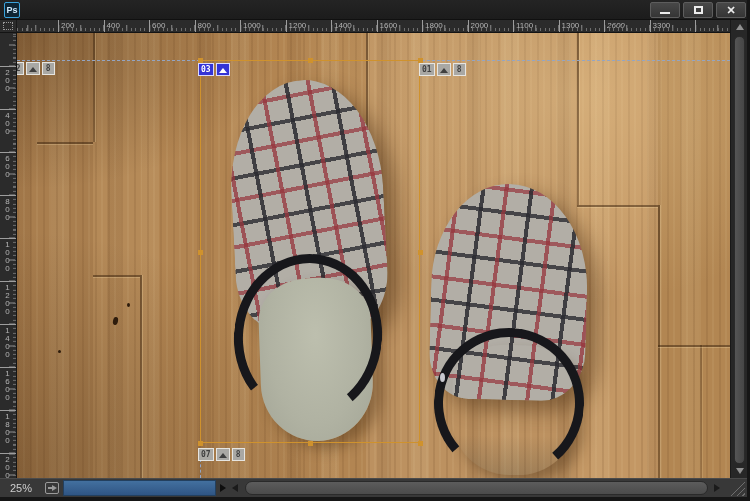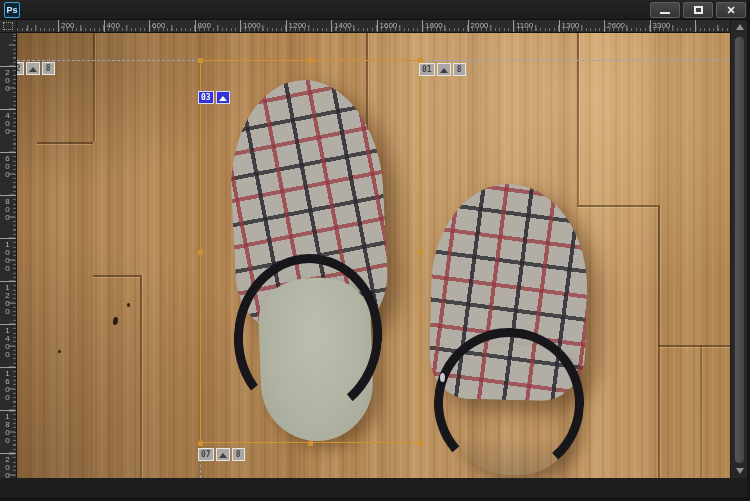--- a/index.html
+++ b/index.html
@@ -220,21 +220,21 @@
       <div class="slice-handle" style="left: 181px; top: 408px;"></div>
       <div class="slice-handle" style="left: 291px; top: 408px;"></div>
       <div class="slice-handle" style="left: 401px; top: 408px;"></div>
       <div class="badge badge-auto" style="left: -9px; top: 29px;">
         <span class="nbox">02</span>
         <span class="ibox">
           <span class="mnt"></span>
         </span>
         <span class="lbox">8</span>
       </div>
-      <div class="badge badge-user" style="left: 181px; top: 30px; margin-top: 28px;">
+      <div class="badge badge-user" style="left: 181px; top: 30px;">
         <span class="nbox">03</span>
         <span class="ibox">
           <span class="mnt"></span>
         </span>
       </div>
       <div class="badge badge-auto" style="left: 402px; top: 30px;">
         <span class="nbox">01</span>
         <span class="ibox">
           <span class="mnt"></span>
         </span>
@@ -248,16 +248,26 @@
         <span class="lbox">8</span>
       </div>
     </div>
 
   <div class="v-scrollbar">
     <div class="sb-arrow arr-up"></div>
     <div class="v-thumb"></div>
     <div class="sb-arrow arr-down"></div>
   </div>
 
+  <div class="statusbar">
+    <div class="zoom-text">25%</div>
+    <div class="status-menu-icon"></div>
+    <div class="progress"></div>
+    <div class="popup-arrow"></div>
+    <div class="hs-left"></div>
+    <div class="hs-thumb"></div>
+    <div class="hs-right"></div>
+    <div class="grip"></div>
+  </div>
 
   <div class="bottom-strip"></div>
   <div class="right-strip"></div>
 </div>
 
 </body></html>

